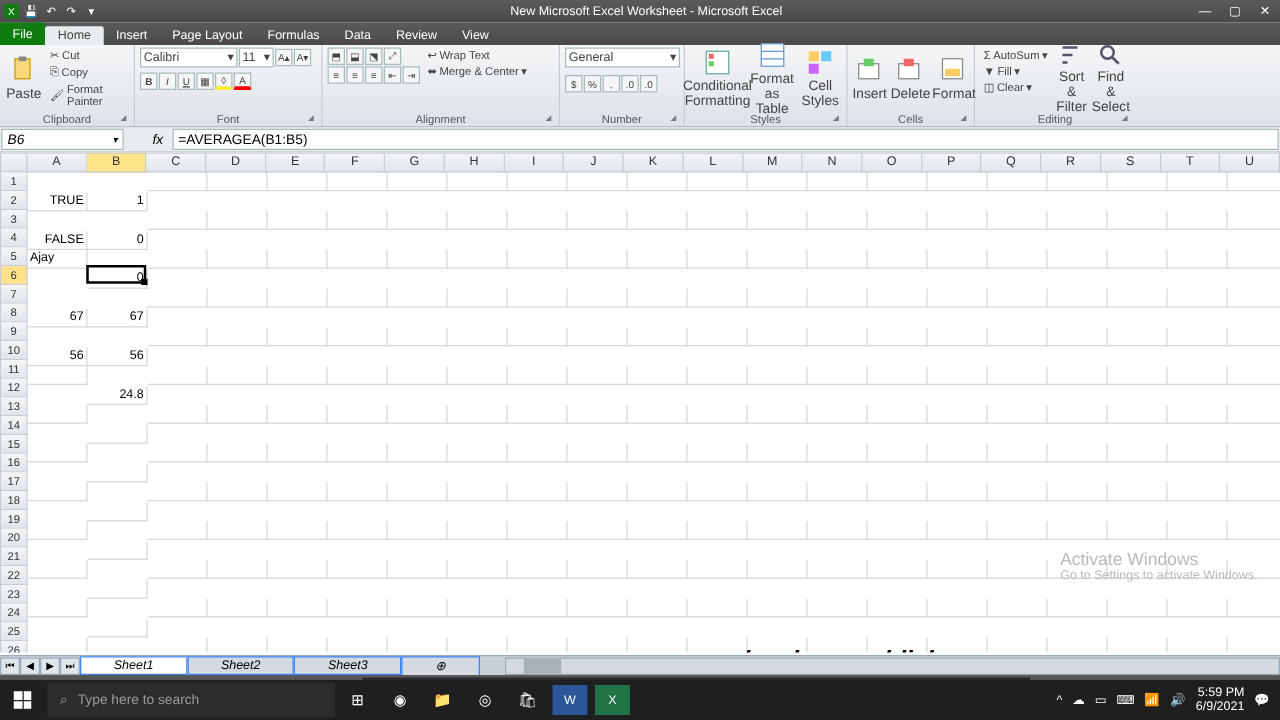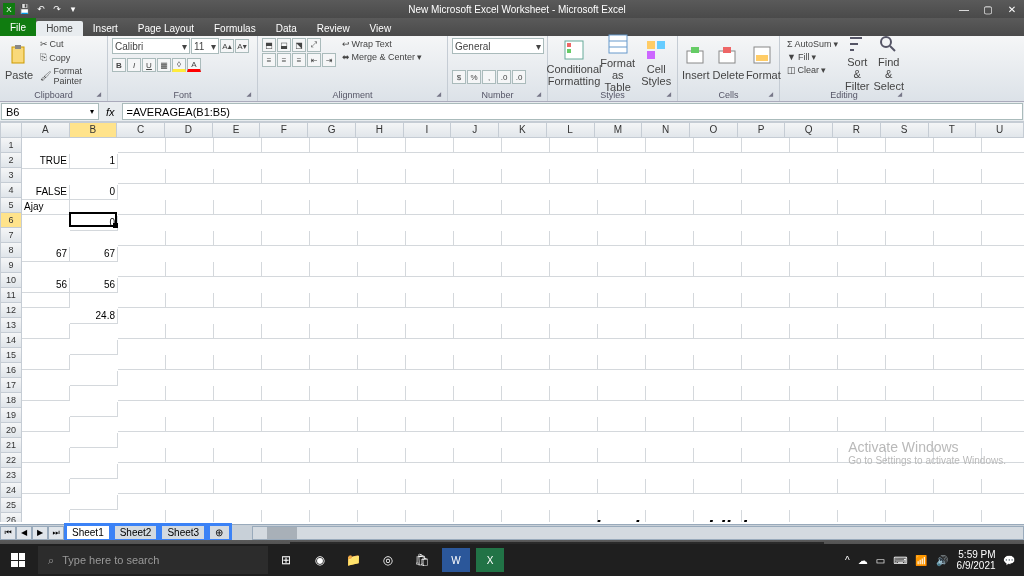--- a/index.html
+++ b/index.html
@@ -24,22 +24,22 @@
 .rgroup-label::after { content: '◢'; position: absolute; right: 2px; font-size: 6px; color: #778; }
 .big-btn { display: flex; flex-direction: column; align-items: center; justify-content: center; width: 36px; height: 50px; cursor: pointer; font-size: 11px; text-align: center; line-height: 1.1; }
 .big-btn .ico { width: 22px; height: 22px; margin-bottom: 2px; }
 .vstack { display: flex; flex-direction: column; gap: 1px; }
 .hstack { display: flex; gap: 1px; align-items: center; }
 .small-btn { padding: 1px 3px; font-size: 9px; cursor: pointer; display: flex; align-items: center; gap: 2px; }
 .combo { border: 1px solid #abb; background: #fff; font-size: 10px; height: 16px; padding: 0 2px; display: flex; align-items: center; justify-content: space-between; }
 .mini-ico { width: 14px; height: 14px; border: 1px solid #abb; display: inline-flex; align-items: center; justify-content: center; font-size: 8px; background: #f5f6f7; }
 
 .formula-row { height: 20px; display: flex; border-bottom: 1px solid #c5ccd4; font-size: 11px; background: #e8ecef; }
-.namebox { width: 98px; background: #fff; border: 1px solid #abb; margin: 1px; display: flex; align-items: center; padding: 0 4px; justify-content: space-between; }
-.fx-btns { display: flex; align-items: center; gap: 4px; padding: 0 6px; }
+.namebox { width: 98px; background: #fff; border: 1px solid #abb; margin: 1px; display: flex; align-items: center; padding: 0 4px; justify-content: space-between; font-style: italic; }
+.fx-btns { display: flex; align-items: center; gap: 4px; padding: 0 6px; margin-left: 16px; }
 .fx-bar { flex: 1; background: #fff; border: 1px solid #abb; margin: 1px; padding: 0 4px; display: flex; align-items: center; }
 
 .sheet-area { position: relative; height: 400px; overflow: hidden; }
 .col-headers { display: flex; height: 16px; background: linear-gradient(#f5f6f7,#e0e5ea); font-size: 10px; color: #333; }
 .corner { width: 22px; border: 1px solid #c5ccd4; background: linear-gradient(#f5f6f7,#e0e5ea); }
 .ch { width: 48px; border: 1px solid #c5ccd4; border-left: none; text-align: center; line-height: 14px; }
 .ch.sel { background: #ffe38b; }
 .rows { display: flex; }
 .row-headers { display: flex; flex-direction: column; }
 .rh { width: 22px; height: 15px; border: 1px solid #c5ccd4; border-top: none; background: linear-gradient(#f5f6f7,#e0e5ea); text-align: center; font-size: 9px; line-height: 14px; color: #333; }
@@ -51,21 +51,21 @@
 .active-cell { position: absolute; border: 2px solid #000; pointer-events: none; }
 .active-cell::after { content: ''; position: absolute; right: -3px; bottom: -3px; width: 5px; height: 5px; background: #000; }
 
 .watermark { position: absolute; top: 395px; left: 588px; font-size: 20px; font-weight: bold; color: #000; font-family: Arial; font-style: italic; pointer-events: none; }
 .activate { position: absolute; bottom: 56px; right: 18px; color: #b9b9b9; font-size: 14px; text-align: left; pointer-events: none; }
 .activate .sm { font-size: 10px; }
 
 .sheet-tabs { height: 16px; background: #c8d0d8; display: flex; align-items: center; font-size: 10px; border-top: 1px solid #9ab; position: absolute; bottom: 36px; left: 0; right: 0; }
 .st-nav { display: flex; gap: 0; }
 .st-nav-btn { width: 16px; height: 14px; border: 1px solid #9ab; background: #e0e5ea; text-align: center; font-size: 8px; line-height: 12px; }
-.st { padding: 1px 5px; border: 3px solid #3b82f6; background: #d4dae0; cursor: pointer; }
+.st { padding: 1px 26px; border: 1px solid #3b82f6; background: #d4dae0; cursor: pointer; font-style: italic; }
 .st.active { background: #fff; }
 .hscroll { flex: 1; margin-left: 20px; height: 14px; background: #d4dae0; border: 1px solid #9ab; position: relative; }
 .hscroll-thumb { position: absolute; left: 14px; width: 30px; top: 0; bottom: 0; background: #a8b0b8; }
 
 .statusbar { height: 18px; background: linear-gradient(#5a5a5a,#3a3a3a); position: absolute; bottom: 18px; left: 0; right: 0; display: flex; align-items: center; color: #fff; font-size: 10px; padding: 0 6px; justify-content: space-between; }
 .sb-right { display: flex; gap: 6px; align-items: center; }
 .zoom-slider { width: 80px; height: 4px; background: #888; position: relative; }
 .zoom-slider::after { content: ''; position: absolute; left: 38px; top: -3px; width: 8px; height: 10px; background: #ccc; }
 
 .watermarkly { position: absolute; bottom: 18px; left: 290px; right: 200px; background: rgba(0,0,0,0.5); color: #fff; font-size: 11px; text-align: center; padding: 2px; }
@@ -205,21 +205,21 @@
             <span>⬌</span>
             <span>Merge &amp; Center</span>
             <span>▾</span>
           </div>
       </div>
     </div>
     <div class="rgroup-label">Alignment</div>
   </div>
 
   <div class="rgroup" style="width:100px">
-    <div class="rgroup-body vstack" style="gap:16px">
+    <div class="rgroup-body vstack" style="gap:6px">
       <div class="combo" style="width:92px">
           <span>General</span>
           <span>▾</span>
         </div>
       <div class="hstack">
         <span class="mini-ico">$</span>
         <span class="mini-ico">%</span>
         <span class="mini-ico">,</span>
         <span class="mini-ico">.0</span>
         <span class="mini-ico">.0</span>

